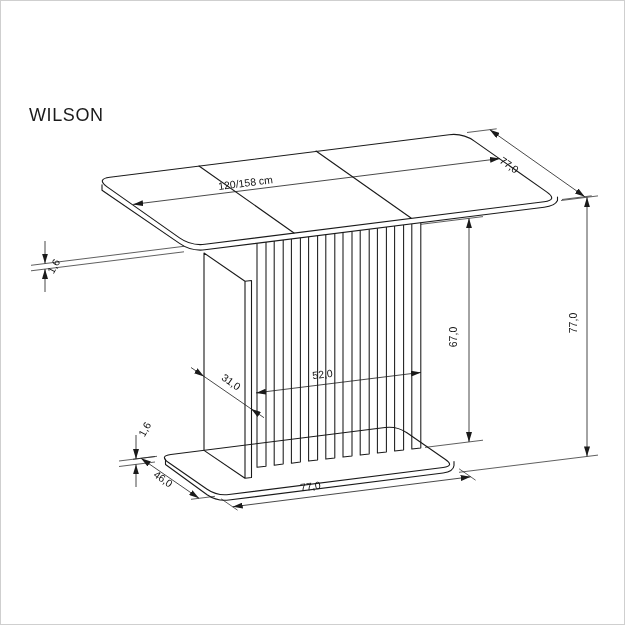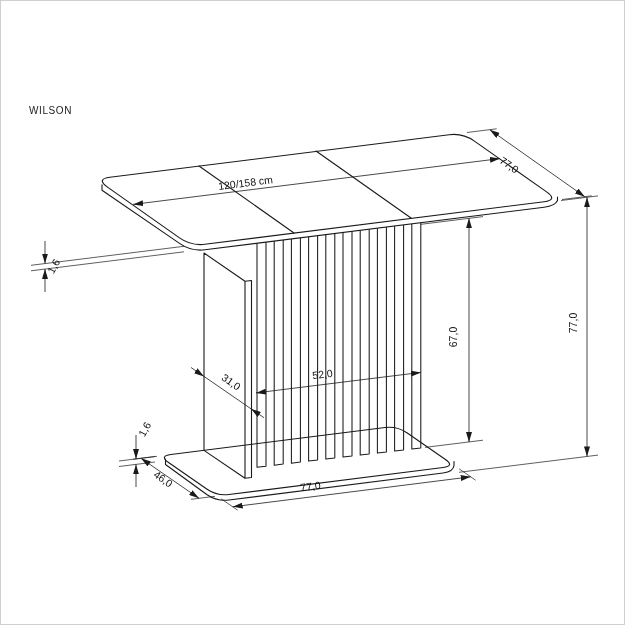--- a/index.html
+++ b/index.html
@@ -8,21 +8,21 @@
     width:625px;height:625px;
     box-sizing:border-box;
     background:#ffffff;
     border:1px solid #cfcfcf;
     font-family:"Liberation Sans", sans-serif;
     overflow:hidden;
   }
   .product-title{
     position:absolute;
     left:28px;top:104px;
-    font-size:10px;
+    font-size:18px;
     letter-spacing:0.6px;
     color:#1a1a1a;
   }
   svg{position:absolute;left:0;top:0;}
   .outline path, .outline line{
     fill:none;stroke:#1a1a1a;stroke-width:1.1;
     stroke-linejoin:round;stroke-linecap:round;
   }
   .slats path{fill:none;stroke:#1a1a1a;stroke-width:1.05;stroke-linejoin:round;}
   .dim line{fill:none;stroke:#1a1a1a;stroke-width:0.8;}

